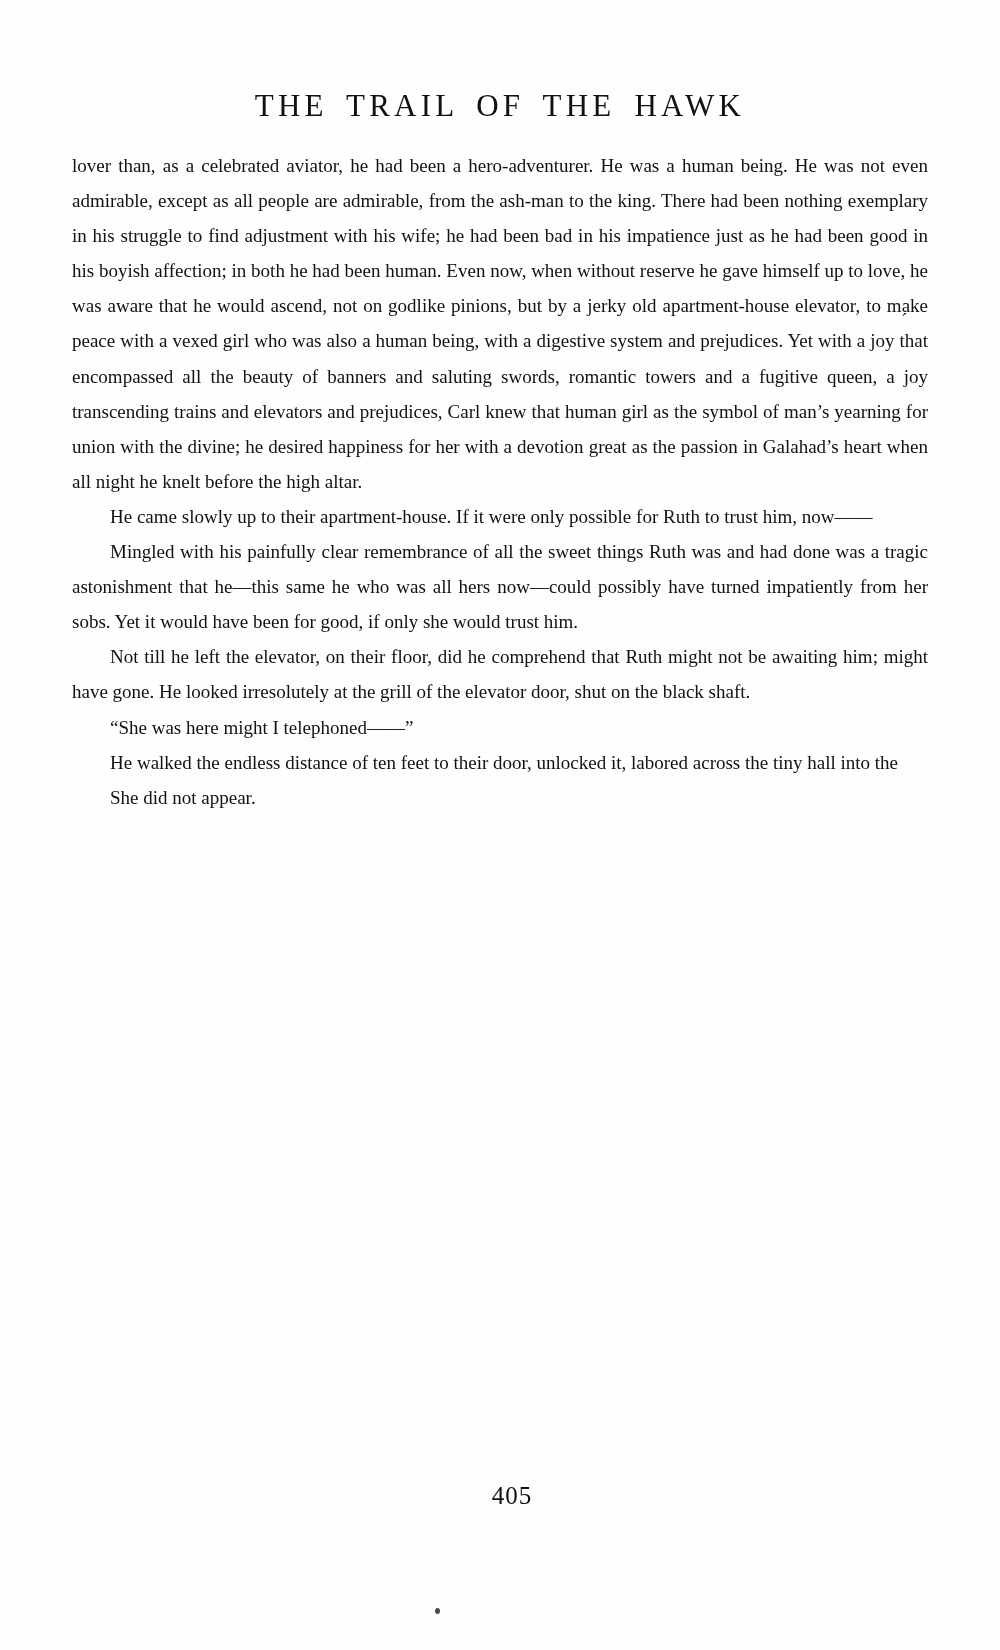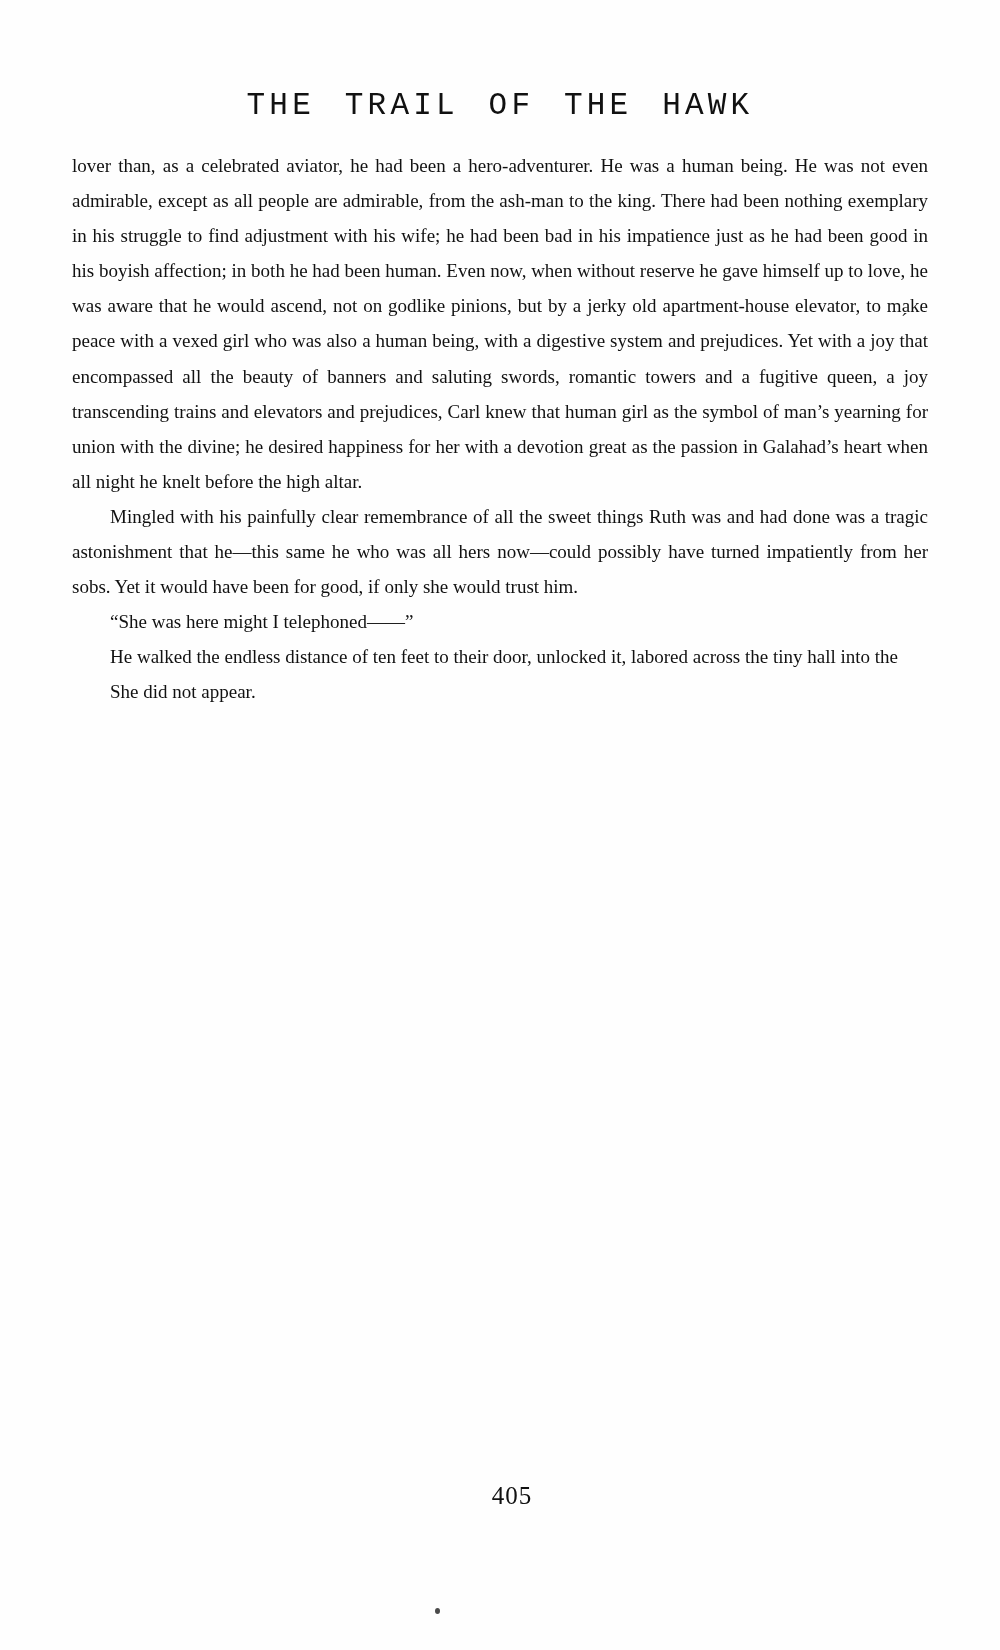--- a/index.html
+++ b/index.html
@@ -24,21 +24,21 @@
     background: #fefefe;
   }
   .running-head {
     position: absolute;
     left: 0;
     right: 0;
     top: 88px;
     text-align: center;
     font-size: 31px;
     letter-spacing: 4.2px;
-    font-family: Liberation Mono, monospace;
+    font-family: Liberation Serif, serif;
     color: #111;
     word-spacing: 7px;
   }
   .body-text {
     position: absolute;
     left: 72px;
     top: 148px;
     width: 856px;
     font-size: 19px;
     line-height: 35.1px;
@@ -90,21 +90,23 @@
 <body>
 
 <div class="page">
 
   <div class="running-head">THE TRAIL OF THE HAWK</div>
 
   <div class="margin-mark">´</div>
 
   <div class="body-text">
     <p>lover than, as a celebrated aviator, he had been a hero-adventurer.  He was a human being.  He was not even admirable, except as all people are admirable, from the ash-man to the king.  There had been nothing exemplary in his struggle to find adjustment with his wife;  he had been bad in his impatience just as he had been good in his boyish affection;  in both he had been human.  Even now, when without reserve he gave himself up to love, he was aware that he would ascend, not on godlike pinions, but by a jerky old apartment-house elevator, to make peace with a vexed girl who was also a human being, with a digestive system and prejudices.  Yet with a joy that encompassed all the beauty of banners and saluting swords, romantic towers and a fugitive queen, a joy transcending trains and elevators and prejudices, Carl knew that human girl as the symbol of man’s yearning for union with the divine;  he desired happiness for her with a devotion great as the passion in Galahad’s heart when all night he knelt before the high altar.</p>
+    <p class="indent">He came slowly up to their apartment-house.  If it were only possible for Ruth to trust him, now——</p>
     <p class="indent">Mingled with his painfully clear remembrance of all the sweet things Ruth was and had done was a tragic astonishment that he—this same he who was all hers now—could possibly have turned impatiently from her sobs. Yet it would have been for good, if only she would trust him.</p>
+    <p class="indent">Not till he left the elevator, on their floor, did he comprehend that Ruth might not be awaiting him;  might have gone.  He looked irresolutely at the grill of the elevator door, shut on the black shaft.</p>
     <p class="indent">“She was here might I telephoned——”</p>
     <p class="indent">He walked the endless distance of ten feet to their door, unlocked it, labored across the tiny hall into the</p>
     <p class="indent">She did not appear.</p>
   </div>
 
   <div class="folio">405</div>
 
   <div class="speck"></div>
 </div>
 

